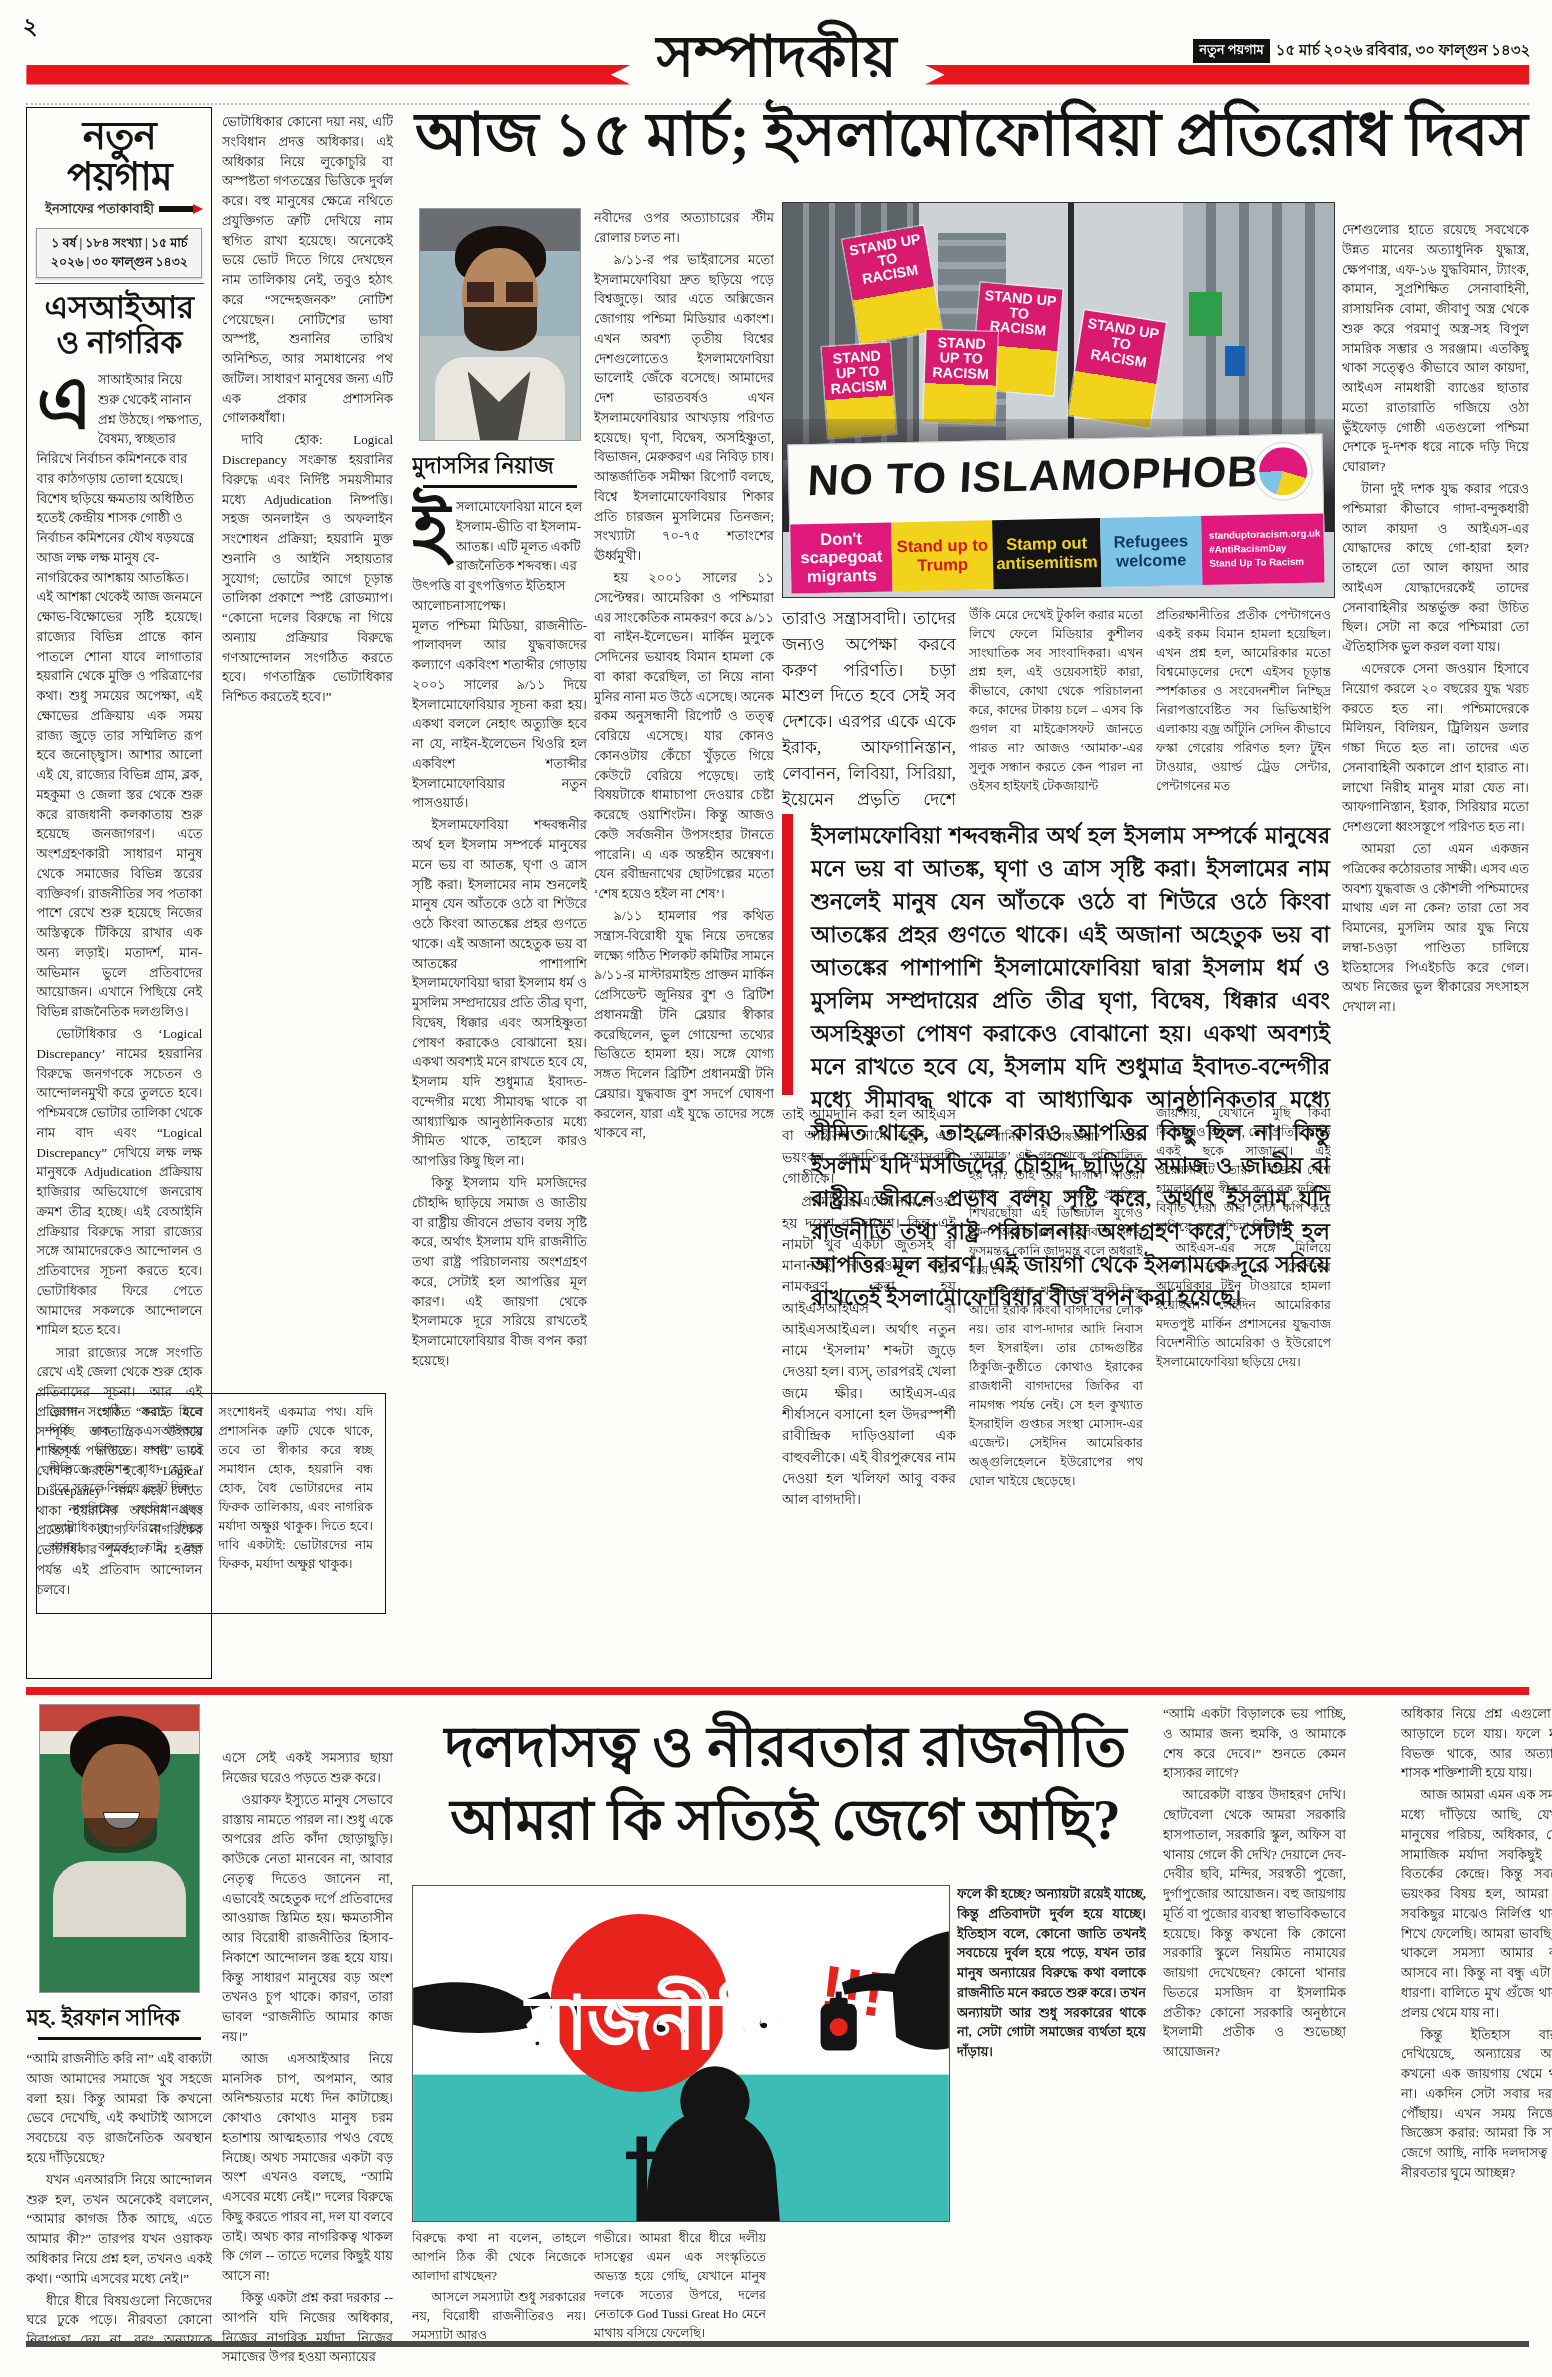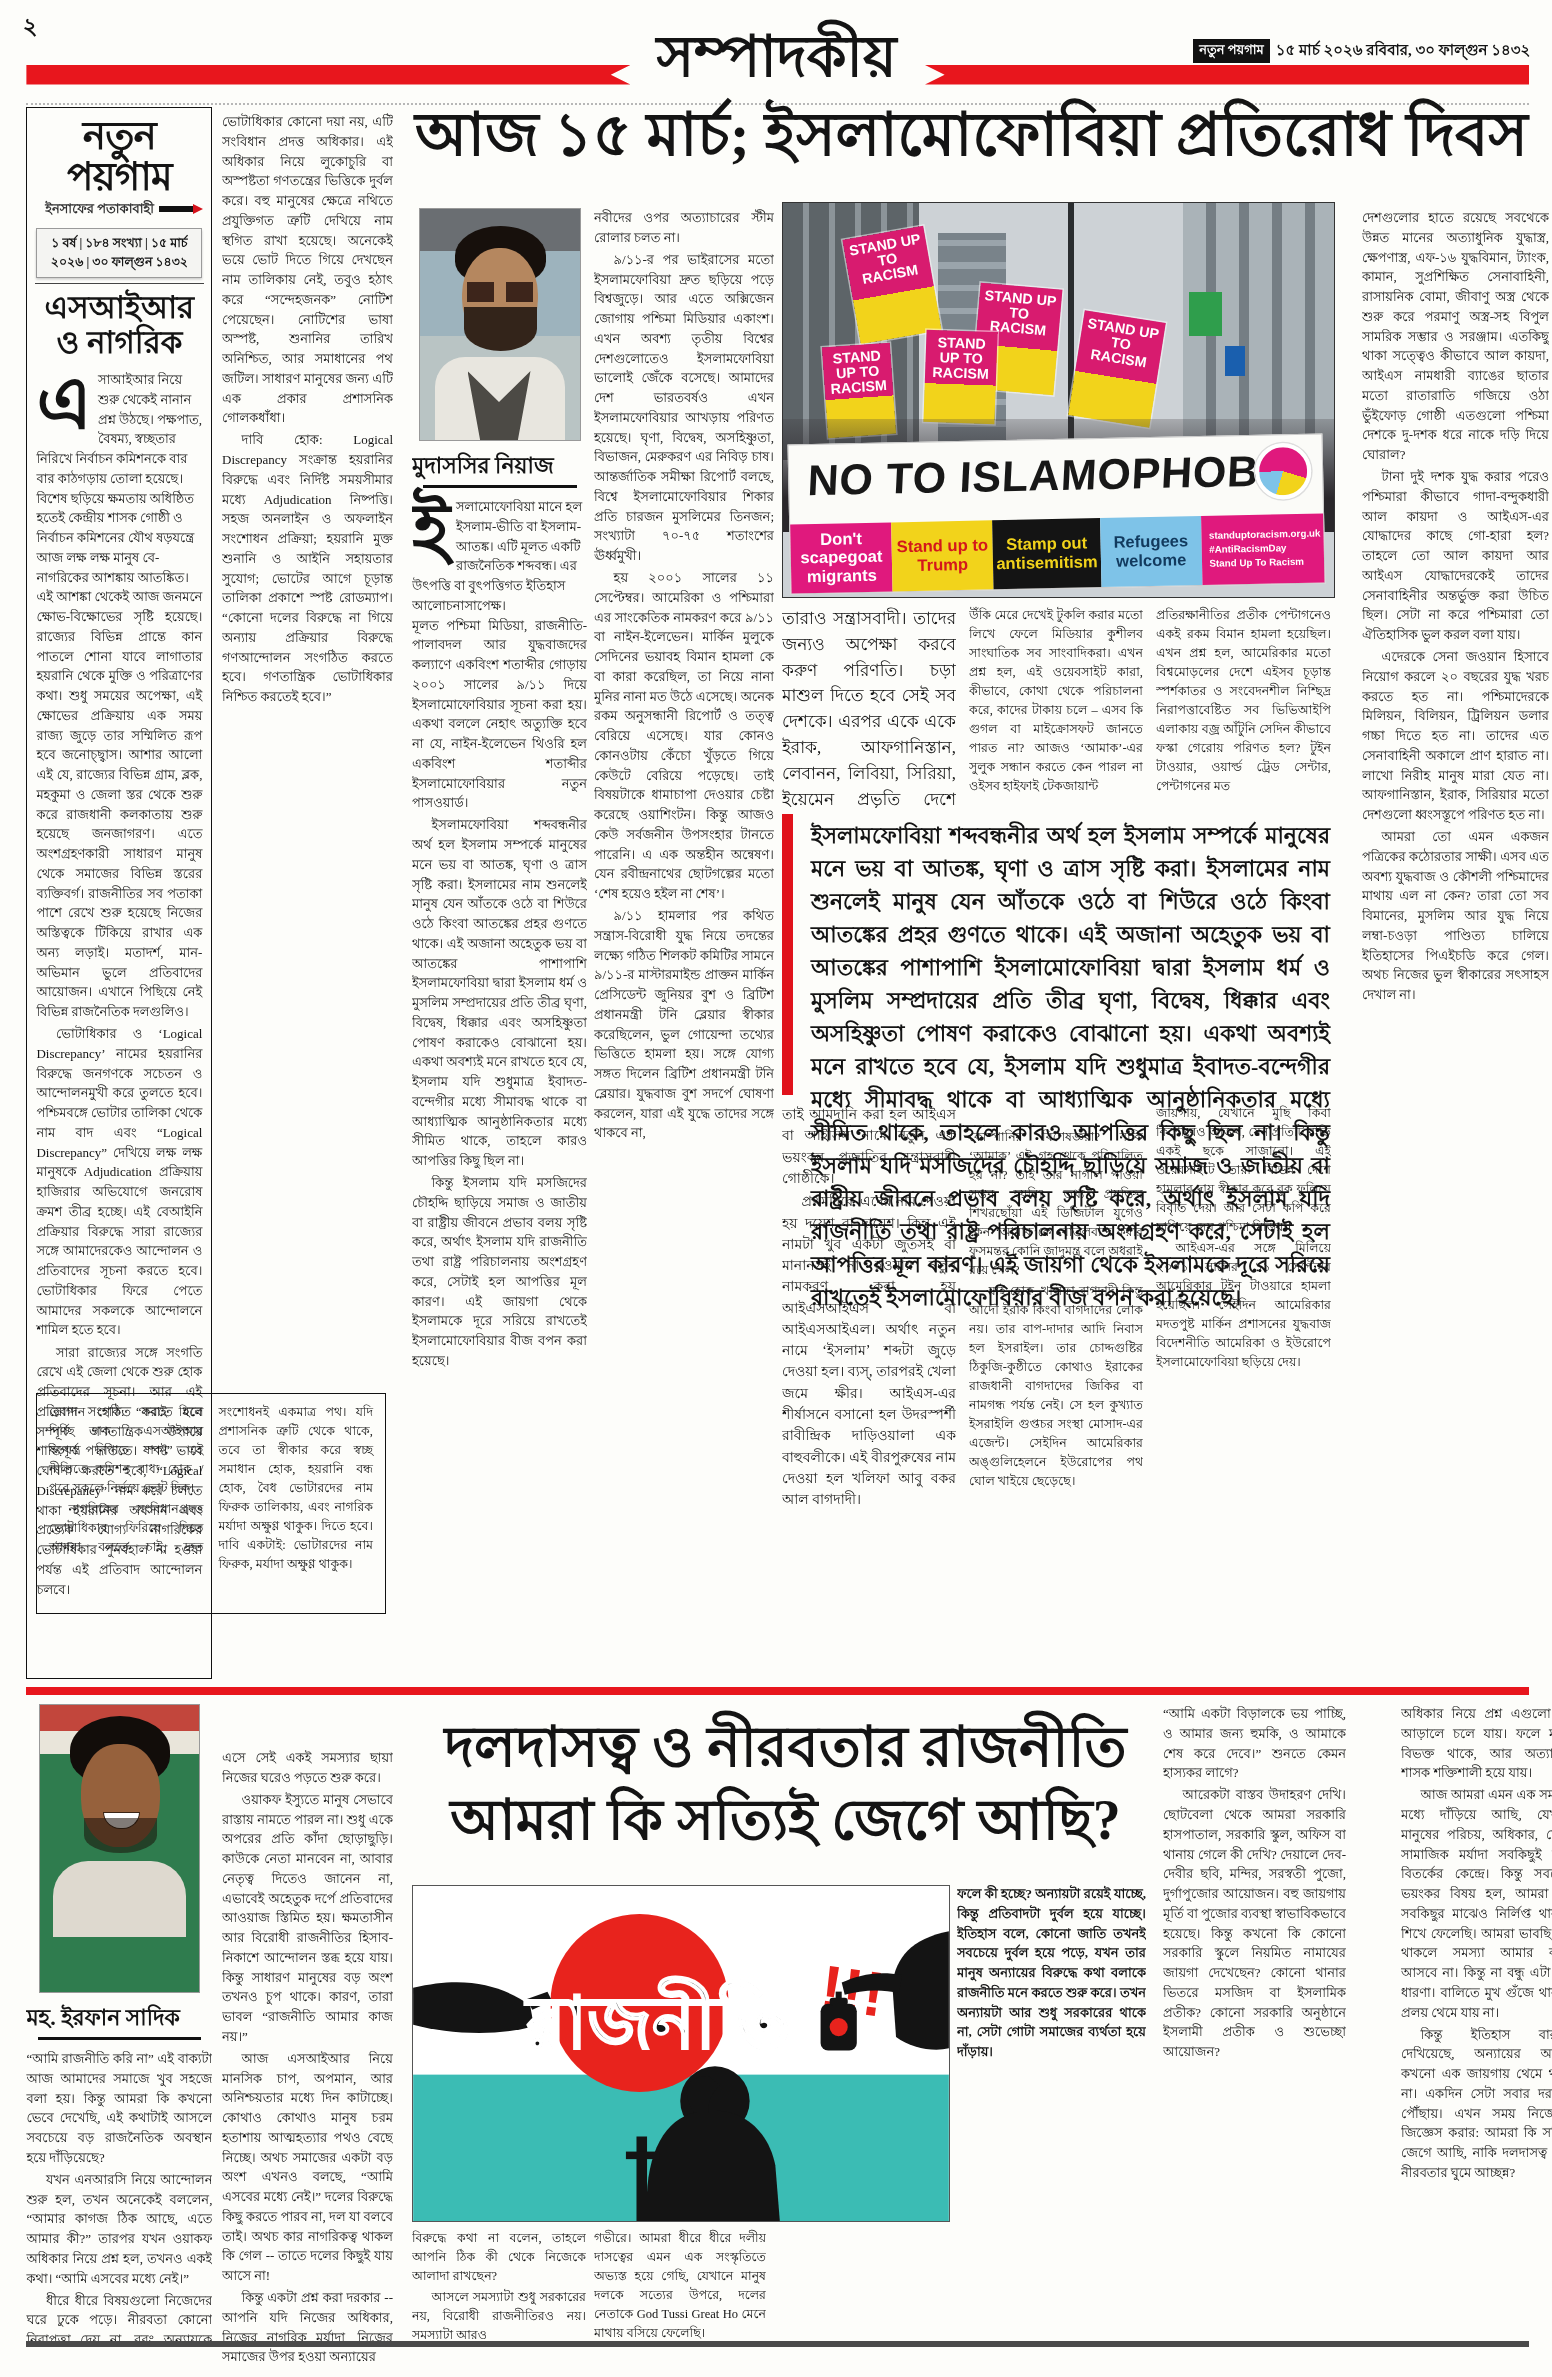--- a/index.html
+++ b/index.html
@@ -235,21 +235,21 @@
     </div>
   <div class="abs col" style="left:969px;top:1104px;width:174px;height:579px;font-size:12.5px;margin-top:24px;">
       <p class="para">কোম্পানির বিশেষজ্ঞরা? নাকি ‘আমাক’ এই গ্রহ থেকে পরিচালিত হয় না? তাই তার নাগাল পাওয়া সম্ভব হয়নি? তথ্য প্রযুক্তির শিখরছোঁয়া এই ডিজিটাল যুগেও কেন ‘আমাক’কে বোতলবন্দি করার ফুসমন্তর কোনি জাদুমন্ত্র বলে অধরাই রয়ে গেল?</p>
       <p class="para">যাই হোক, খলিফা বাগদাদী কিন্তু আদৌ ইরাক কিংবা বাগদাদের লোক নয়। তার বাপ-দাদার আদি নিবাস হল ইসরাইল। তার চোদ্দগুষ্টির ঠিকুজি-কুষ্ঠীতে কোথাও ইরাকের রাজধানী বাগদাদের জিকির বা নামগন্ধ পর্যন্ত নেই। সে হল কুখ্যাত ইসরাইলি গুপ্তচর সংস্থা মোসাদ-এর এজেন্ট। সেইদিন আমেরিকার অঙ্গুলিহেলনে ইউরোপের পথ ঘোল খাইয়ে ছেড়েছে।</p>
     </div>
   <div class="abs col" style="left:1156px;top:1104px;width:175px;height:579px;font-size:12.5px;">
       <p class="para">জায়গায়, যেখানে মুছি কিবা কিশোরেও আজব, যেন প্রতিটি বাড়ি একই ছকে সাজানো। এই ওয়েবসাইটে তারা বিভিন্ন দেশে হামলার দায় স্বীকার করে বুক ফুলিয়ে বিবৃতি দেয়। আর সেটা কপি করে ছাপিয়ে দেয় পশ্চিমা মিডিয়া।</p>
       <p class="para">আইএস-এর সঙ্গে মিলিয়ে ২০০১ সালের ১১ সেপ্টেম্বর আমেরিকার টুইন টাওয়ারে হামলা হয়েছিল। সেইদিন আমেরিকার মদতপুষ্ট মার্কিন প্রশাসনের যুদ্ধবাজ বিদেশনীতি আমেরিকা ও ইউরোপে ইসলামোফোবিয়া ছড়িয়ে দেয়।</p>
     </div>
 
-  <div class="abs col" style="left:1342px;top:208px;width:187px;height:1474px;margin-left:20px;">
+  <div class="abs col" style="left:1342px;top:220px;width:187px;height:1474px;">
       <p class="para">দেশগুলোর হাতে রয়েছে সবথেকে উন্নত মানের অত্যাধুনিক যুদ্ধাস্ত্র, ক্ষেপণাস্ত্র, এফ-১৬ যুদ্ধবিমান, ট্যাংক, কামান, সুপ্রশিক্ষিত সেনাবাহিনী, রাসায়নিক বোমা, জীবাণু অস্ত্র থেকে শুরু করে পরমাণু অস্ত্র-সহ বিপুল সামরিক সম্ভার ও সরঞ্জাম। এতকিছু থাকা সত্ত্বেও কীভাবে আল কায়দা, আইএস নামধারী ব্যাঙের ছাতার মতো রাতারাতি গজিয়ে ওঠা ভুঁইফোড় গোষ্ঠী এতগুলো পশ্চিমা দেশকে দু-দশক ধরে নাকে দড়ি দিয়ে ঘোরাল?</p>
       <p class="para">টানা দুই দশক যুদ্ধ করার পরেও পশ্চিমারা কীভাবে গাদা-বন্দুকধারী আল কায়দা ও আইএস-এর যোদ্ধাদের কাছে গো-হারা হল? তাহলে তো আল কায়দা আর আইএস যোদ্ধাদেরকেই তাদের সেনাবাহিনীর অন্তর্ভুক্ত করা উচিত ছিল। সেটা না করে পশ্চিমারা তো ঐতিহাসিক ভুল করল বলা যায়।</p>
       <p class="para">এদেরকে সেনা জওয়ান হিসাবে নিয়োগ করলে ২০ বছরের যুদ্ধ খরচ করতে হত না। পশ্চিমাদেরকে মিলিয়ন, বিলিয়ন, ট্রিলিয়ন ডলার গচ্চা দিতে হত না। তাদের এত সেনাবাহিনী অকালে প্রাণ হারাত না। লাখো নিরীহ মানুষ মারা যেত না। আফগানিস্তান, ইরাক, সিরিয়ার মতো দেশগুলো ধ্বংসস্তূপে পরিণত হত না।</p>
       <p class="para">আমরা তো এমন একজন পত্রিকের কঠোরতার সাক্ষী। এসব এত অবশ্য যুদ্ধবাজ ও কৌশলী পশ্চিমাদের মাথায় এল না কেন? তারা তো সব বিমানের, মুসলিম আর যুদ্ধ নিয়ে লম্বা-চওড়া পাণ্ডিত্য চালিয়ে ইতিহাসের পিএইচডি করে গেল। অথচ নিজের ভুল স্বীকারের সৎসাহস দেখাল না।</p>
     </div>
 
   <div class="abs" id="red-divider"></div>
 
   <div class="abs col" style="left:26.4px;top:1704px;width:186px;height:637px;">
     <div class="author-photo" id="photo-sadik" style="height:287px;width:159px;">

